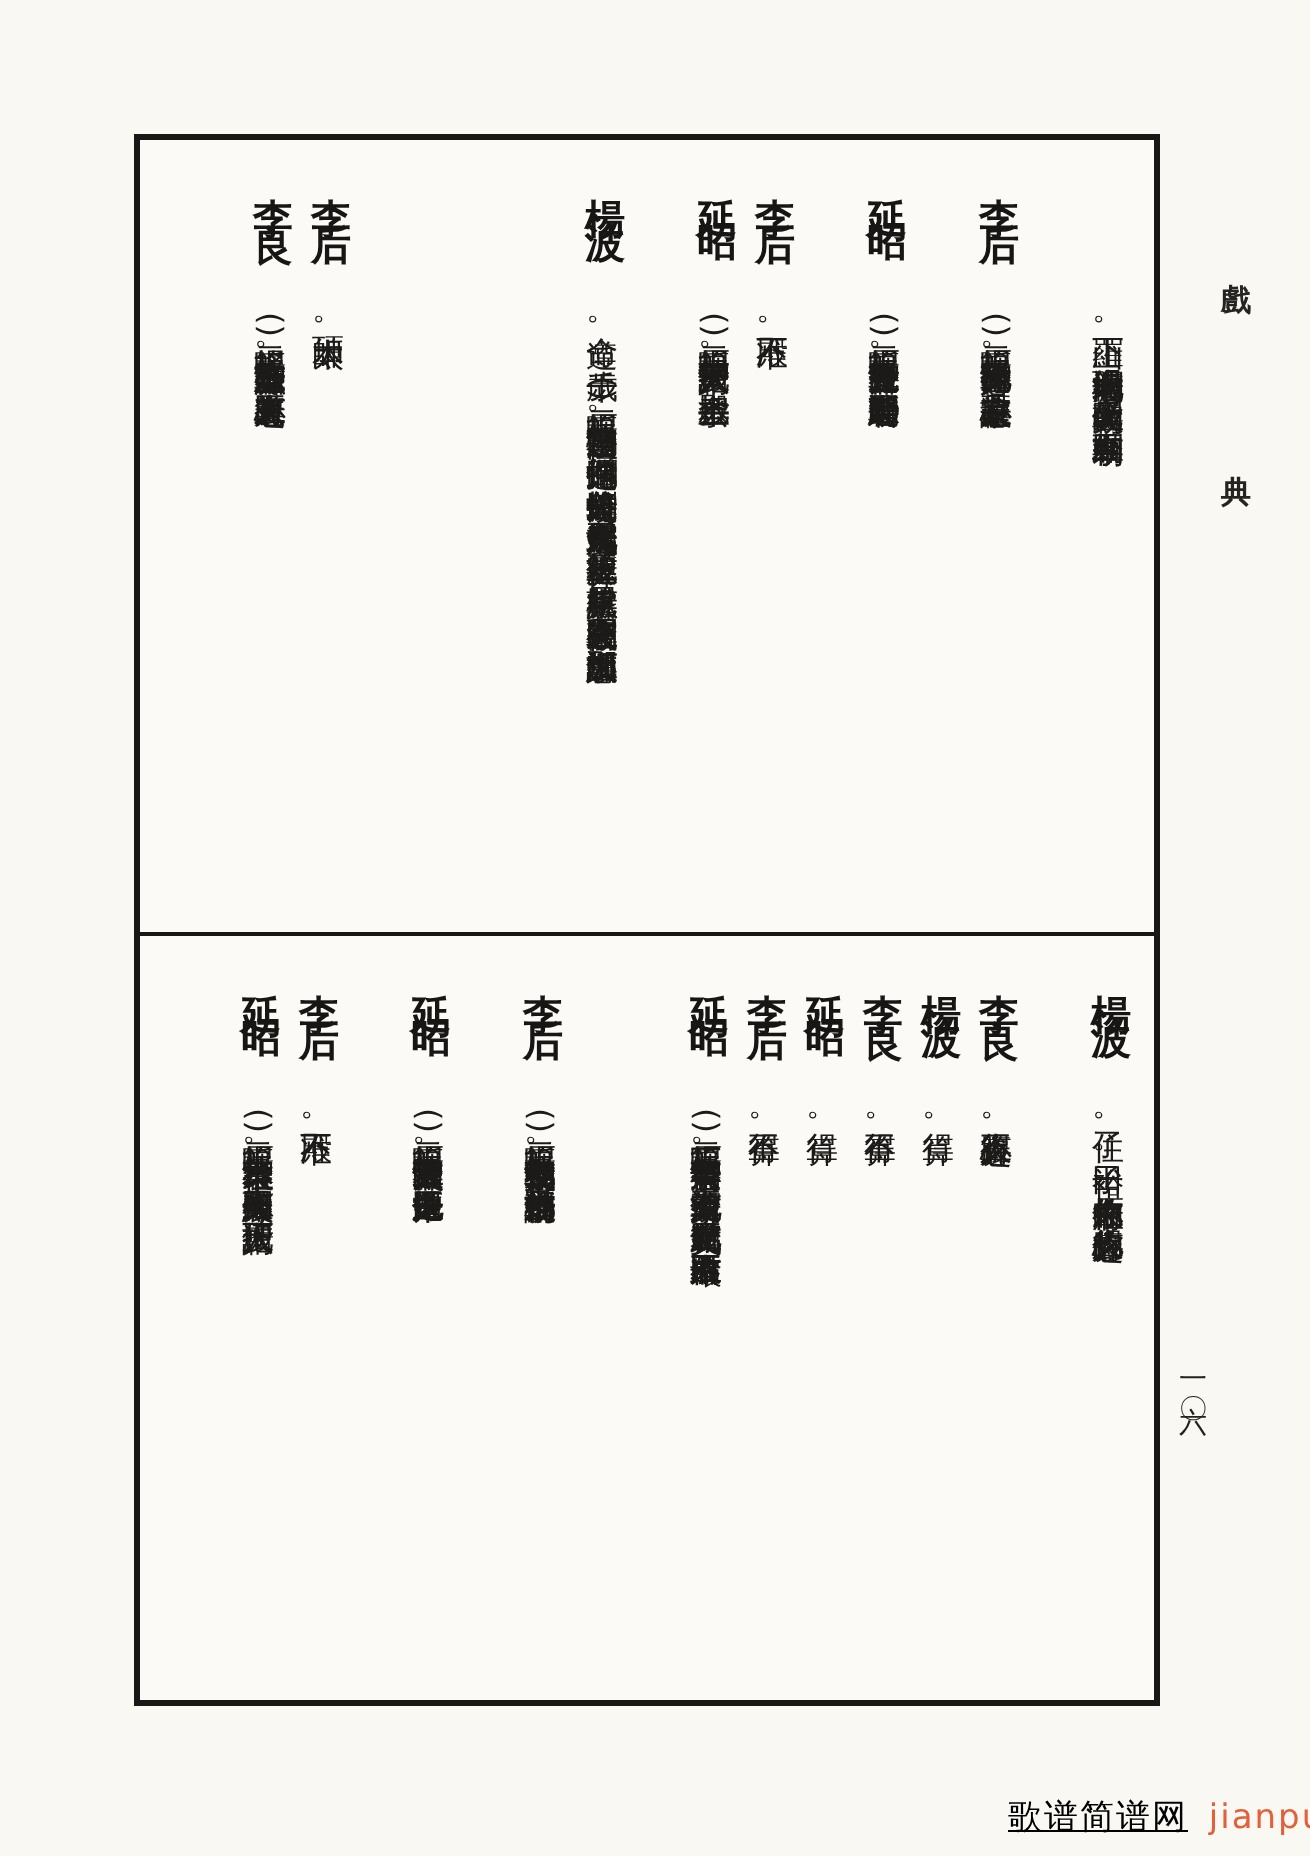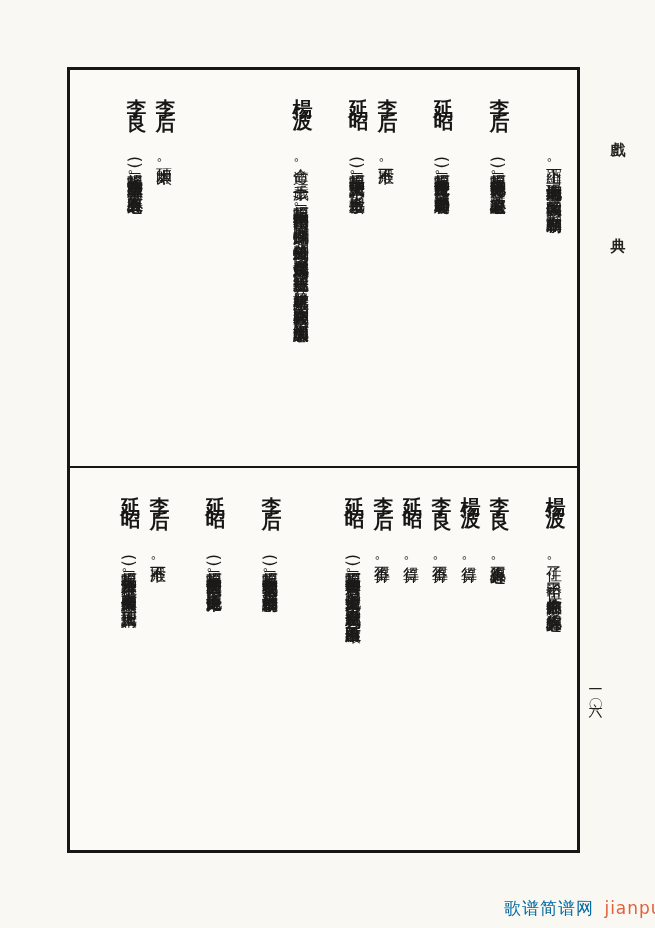--- a/index.html
+++ b/index.html
@@ -44,21 +44,21 @@
   .margin-char-2 { top:237px; }
   .page-number {
     position:absolute; left:587px; top:682px;
     writing-mode:vertical-rl; text-orientation:upright;
     font-size:14px; letter-spacing:5px; color:#23221f;
   }
   .watermark {
     position:absolute; left:504px; top:897px;
     font-size:17px; letter-spacing:1px; white-space:nowrap;
   }
-  .wm-name { color:#0369a1; }
+  .wm-name { color:#000000;text-decoration:underline; }
   .wm-url  { color:#e2613c; margin-left:4px; }
 </style>
 </head>
 <body>
 
 <div class="page">
 
   <div class="frame">
 
     <div class="half half-top">

